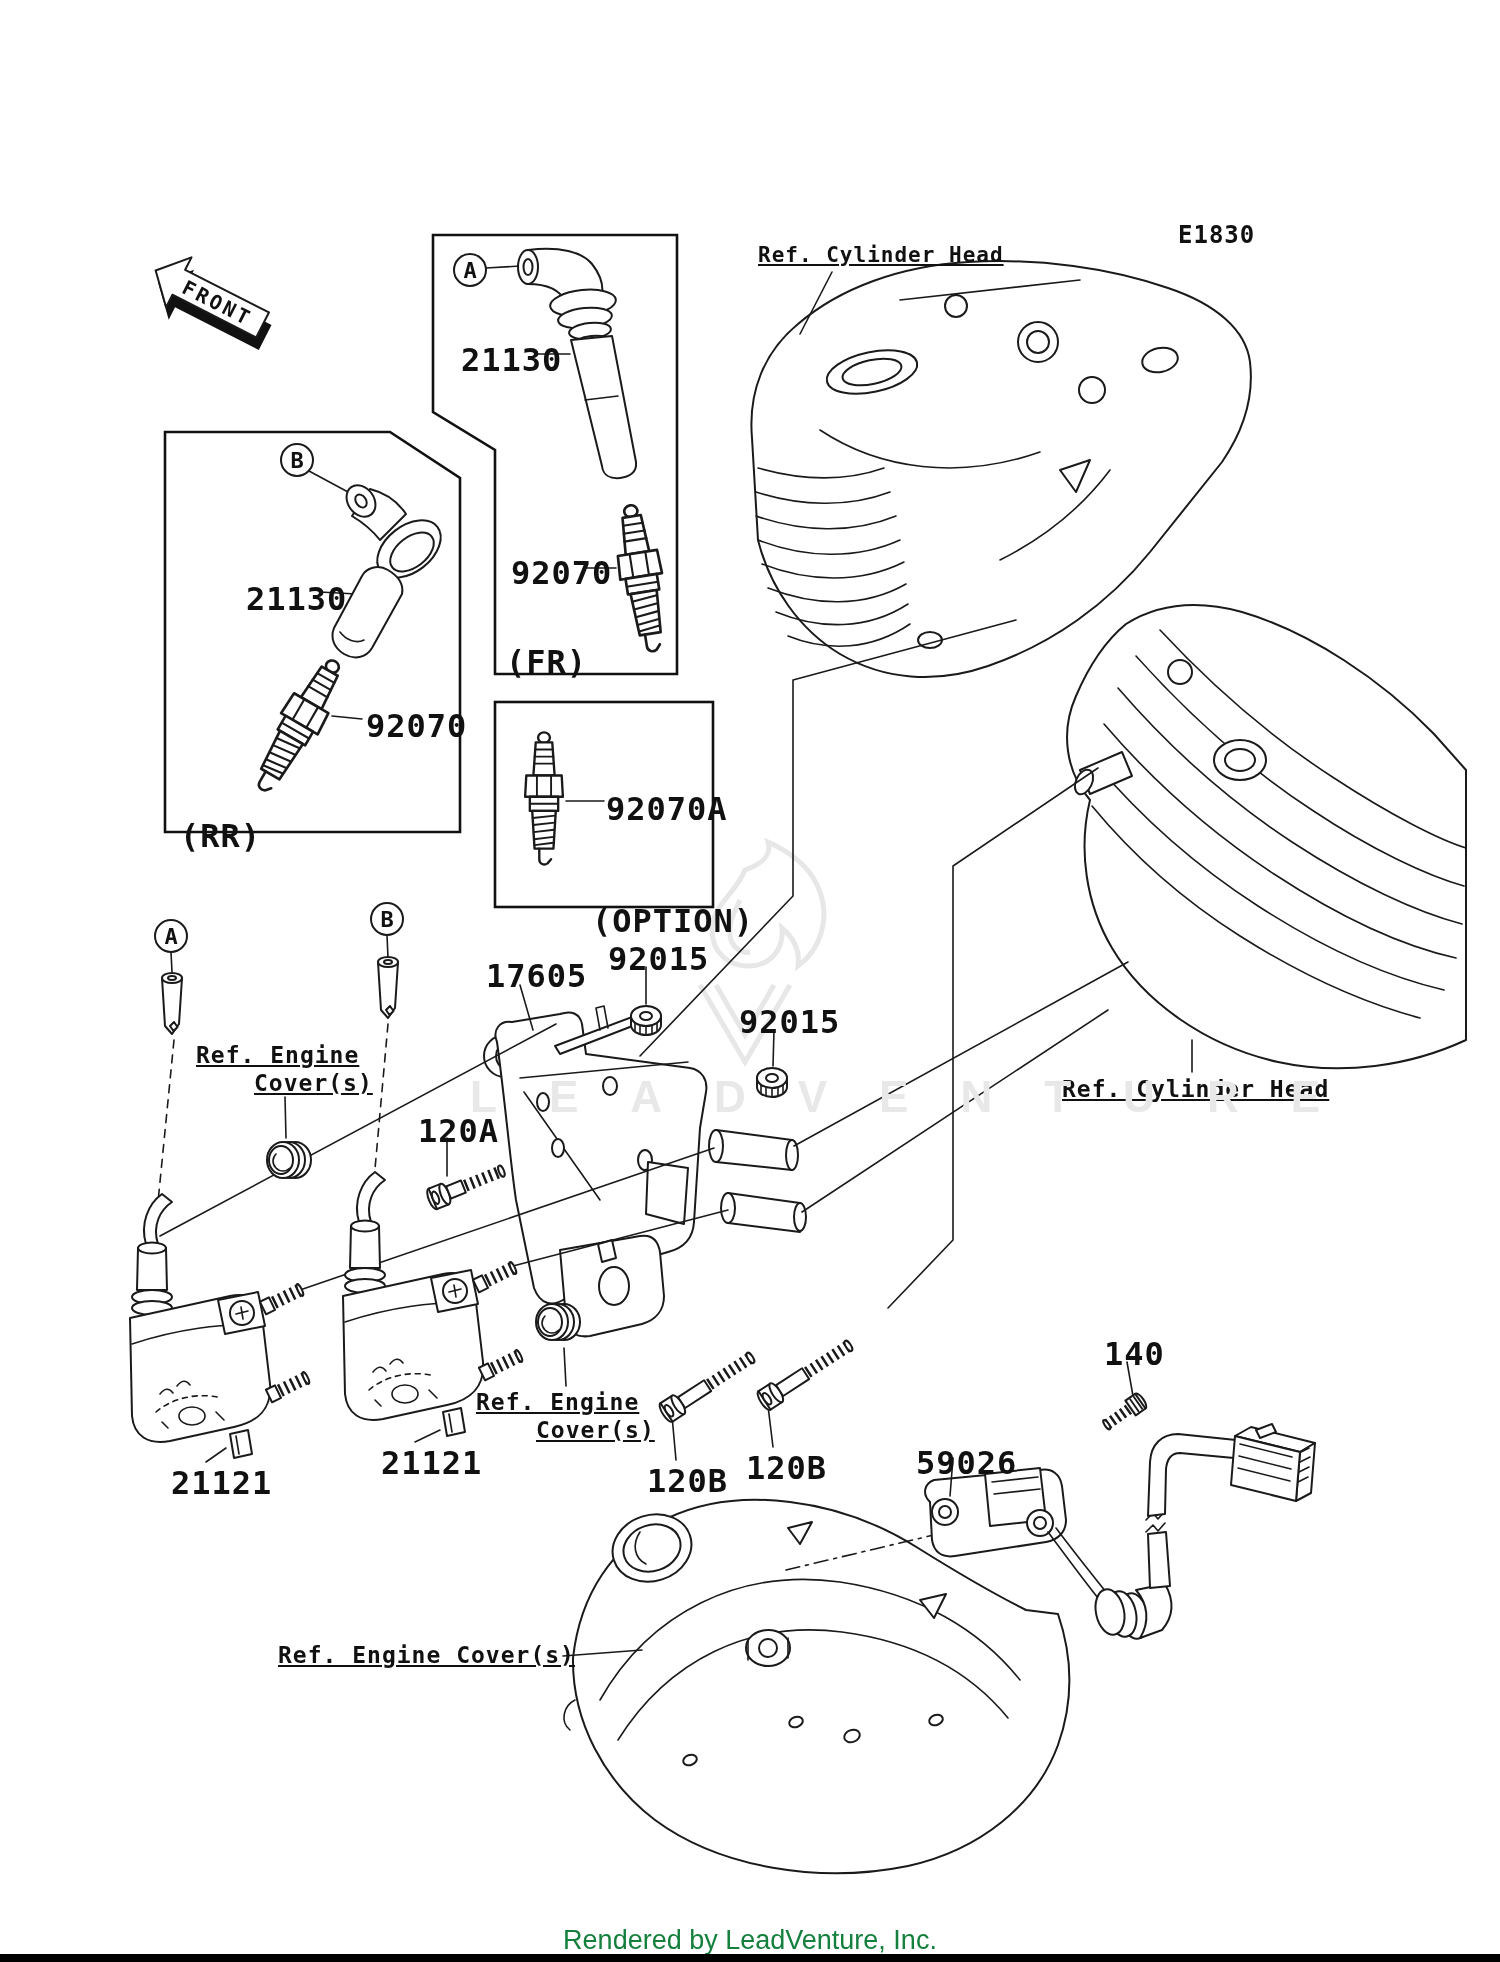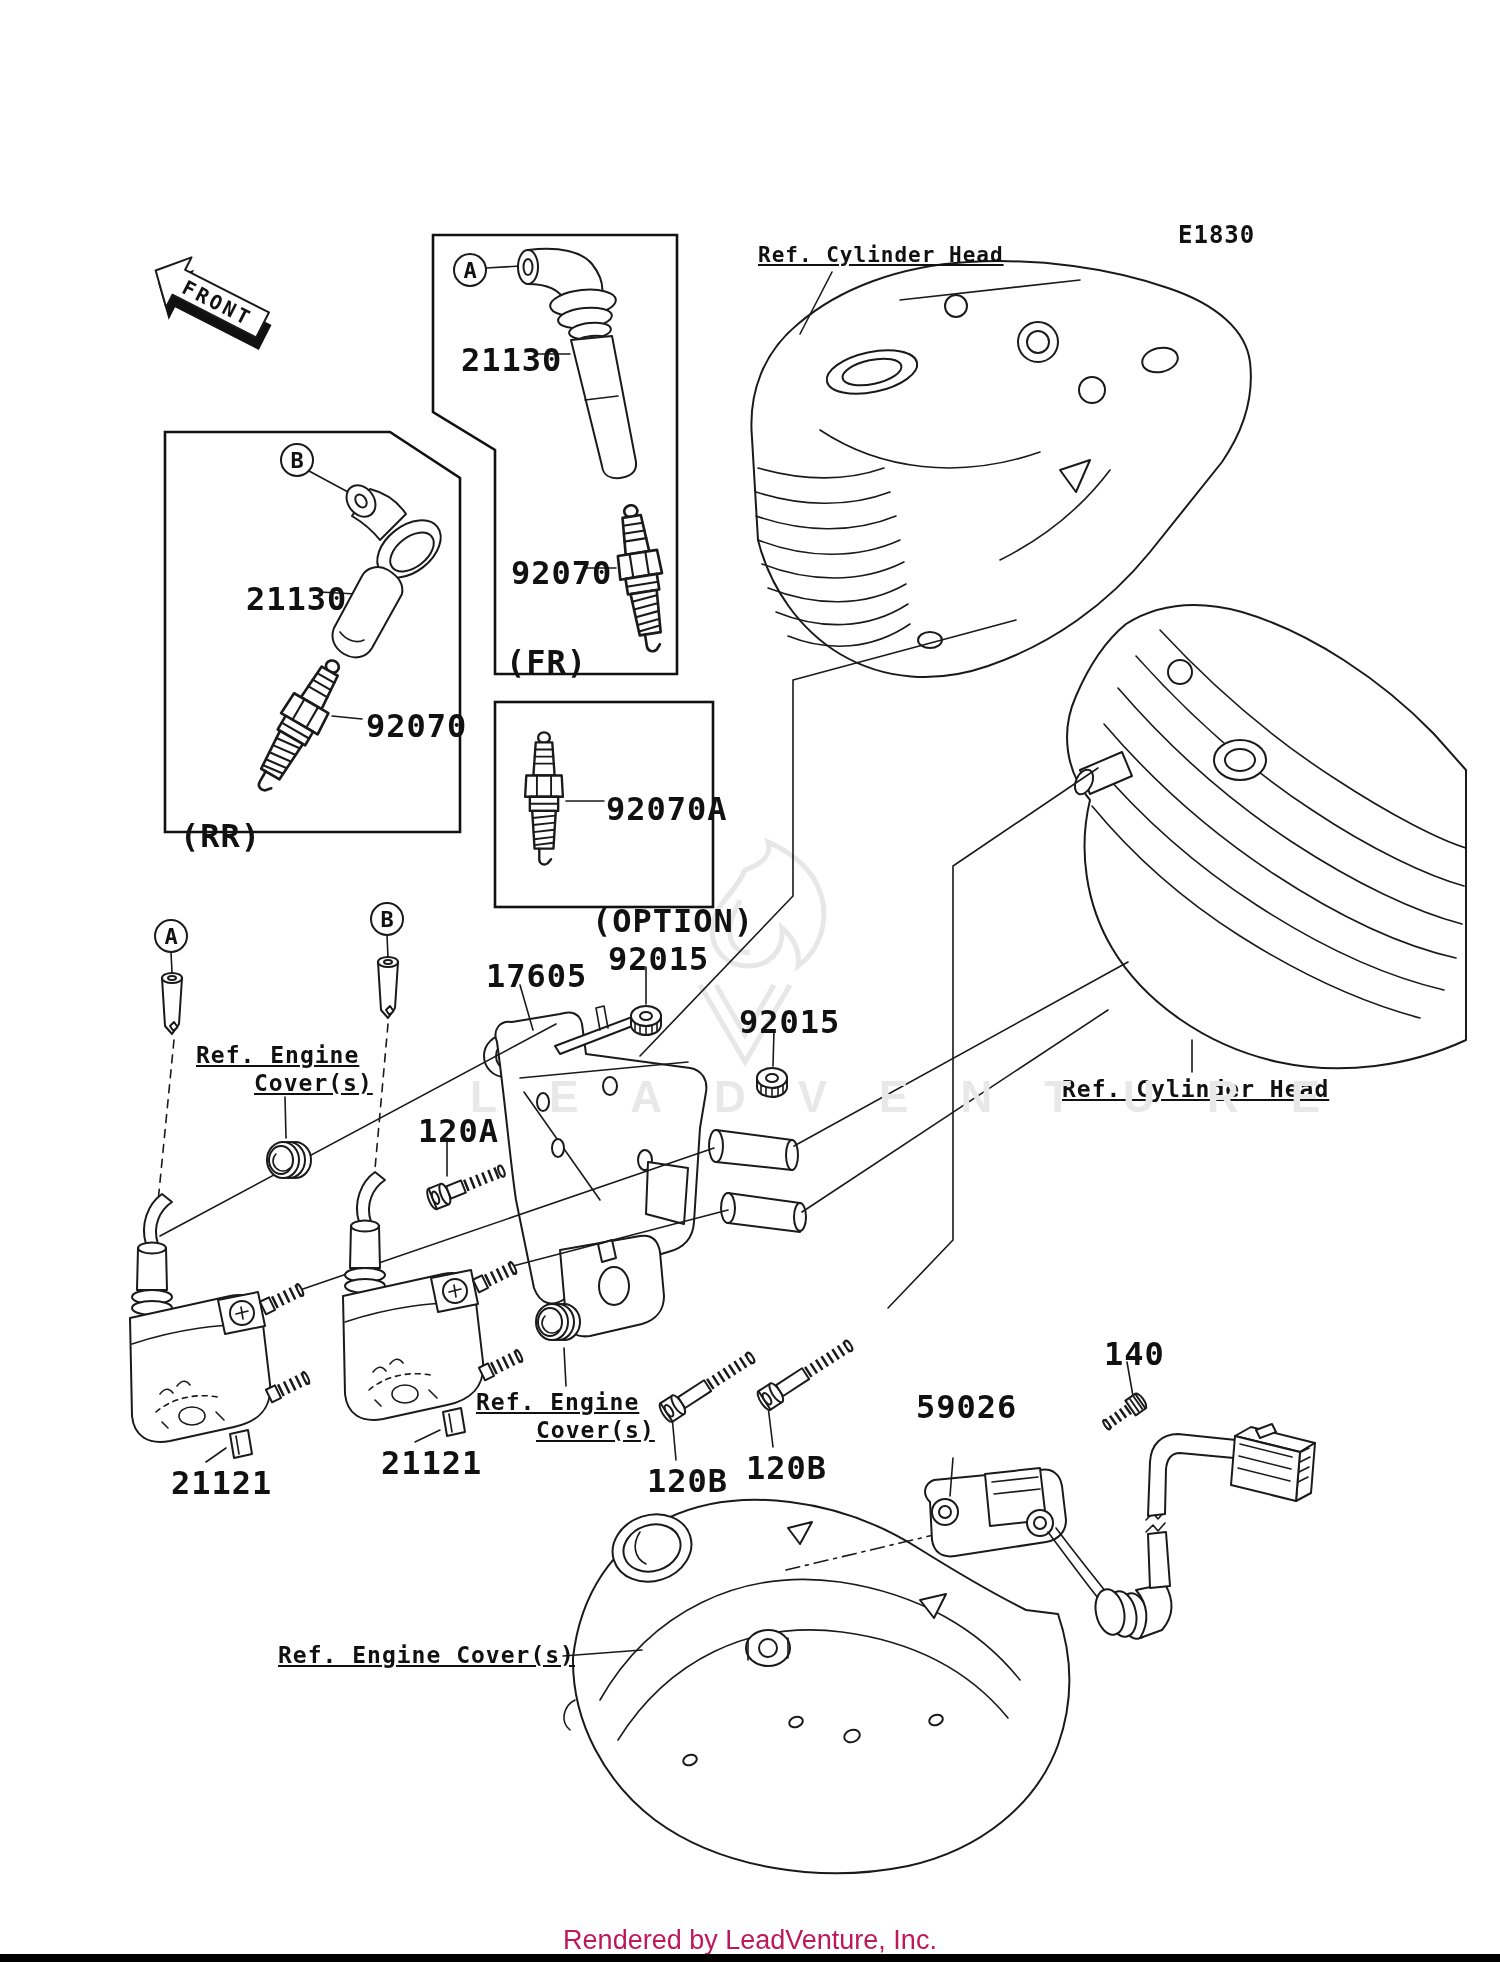--- a/index.html
+++ b/index.html
@@ -7,21 +7,21 @@
           font-family:"DejaVu Sans Mono", monospace;}
   svg{position:absolute;left:0;top:0;}
   .ln{fill:none;stroke:#1a1a1a;stroke-width:2;stroke-linecap:round;stroke-linejoin:round;}
   .thin{stroke-width:1.6;}
   .fw{fill:#ffffff;stroke:#1a1a1a;stroke-width:2;stroke-linejoin:round;}
   .box{fill:none;stroke:#111;stroke-width:2.6;}
   .lbl{position:absolute;color:#111;font-weight:bold;font-size:32px;letter-spacing:1px;white-space:pre;}
   .ref{font-size:23px;text-decoration:underline;}
   .wm-text{position:absolute;left:470px;top:1072px;width:980px;color:#e8e8e8;font-weight:bold;
            font-size:44px;letter-spacing:52px;font-family:"Liberation Sans",sans-serif;}
-  .footer{position:absolute;left:0;top:1925px;width:1500px;text-align:center;color:#be185d;
+  .footer{position:absolute;left:0;top:1925px;width:1500px;text-align:center;color:#15803d;
           font-family:"Liberation Sans",sans-serif;font-size:27px;font-weight:normal;letter-spacing:0px;}
   .botbar{position:absolute;left:0;top:1954px;width:1500px;height:8px;background:#000;}
   .svgtxt{font-family:"DejaVu Sans Mono",monospace;font-weight:bold;fill:#111;}
 </style>
 </head>
 <body>
 
 <div id="canvas">
 
 <svg width="1500" height="1962" viewBox="0 0 1500 1962">
@@ -362,21 +362,21 @@
 <div class="lbl" style="left:418px;top:1112px">120A</div>
 
 <div class="lbl" style="left:171px;top:1464px">21121</div>
 <div class="lbl" style="left:381px;top:1444px">21121</div>
 
 <div class="lbl ref" style="left:476px;top:1389px">Ref. Engine</div>
 <div class="lbl ref" style="left:536px;top:1417px">Cover(s)</div>
 
 <div class="lbl" style="left:647px;top:1462px">120B</div>
 <div class="lbl" style="left:746px;top:1449px">120B</div>
-<div class="lbl" style="left:916px;top:1388px">59026</div>
+<div class="lbl" style="left:916px;top:1444px">59026</div>
 <div class="lbl" style="left:1104px;top:1335px">140</div>
 
 <div class="lbl ref" style="left:278px;top:1642px">Ref. Engine Cover(s)</div>
 
 <div class="wm-text">LEADVENTURE</div>
 <div class="footer">Rendered by LeadVenture, Inc.</div>
 <div class="botbar"></div>
 
 </div>
 

